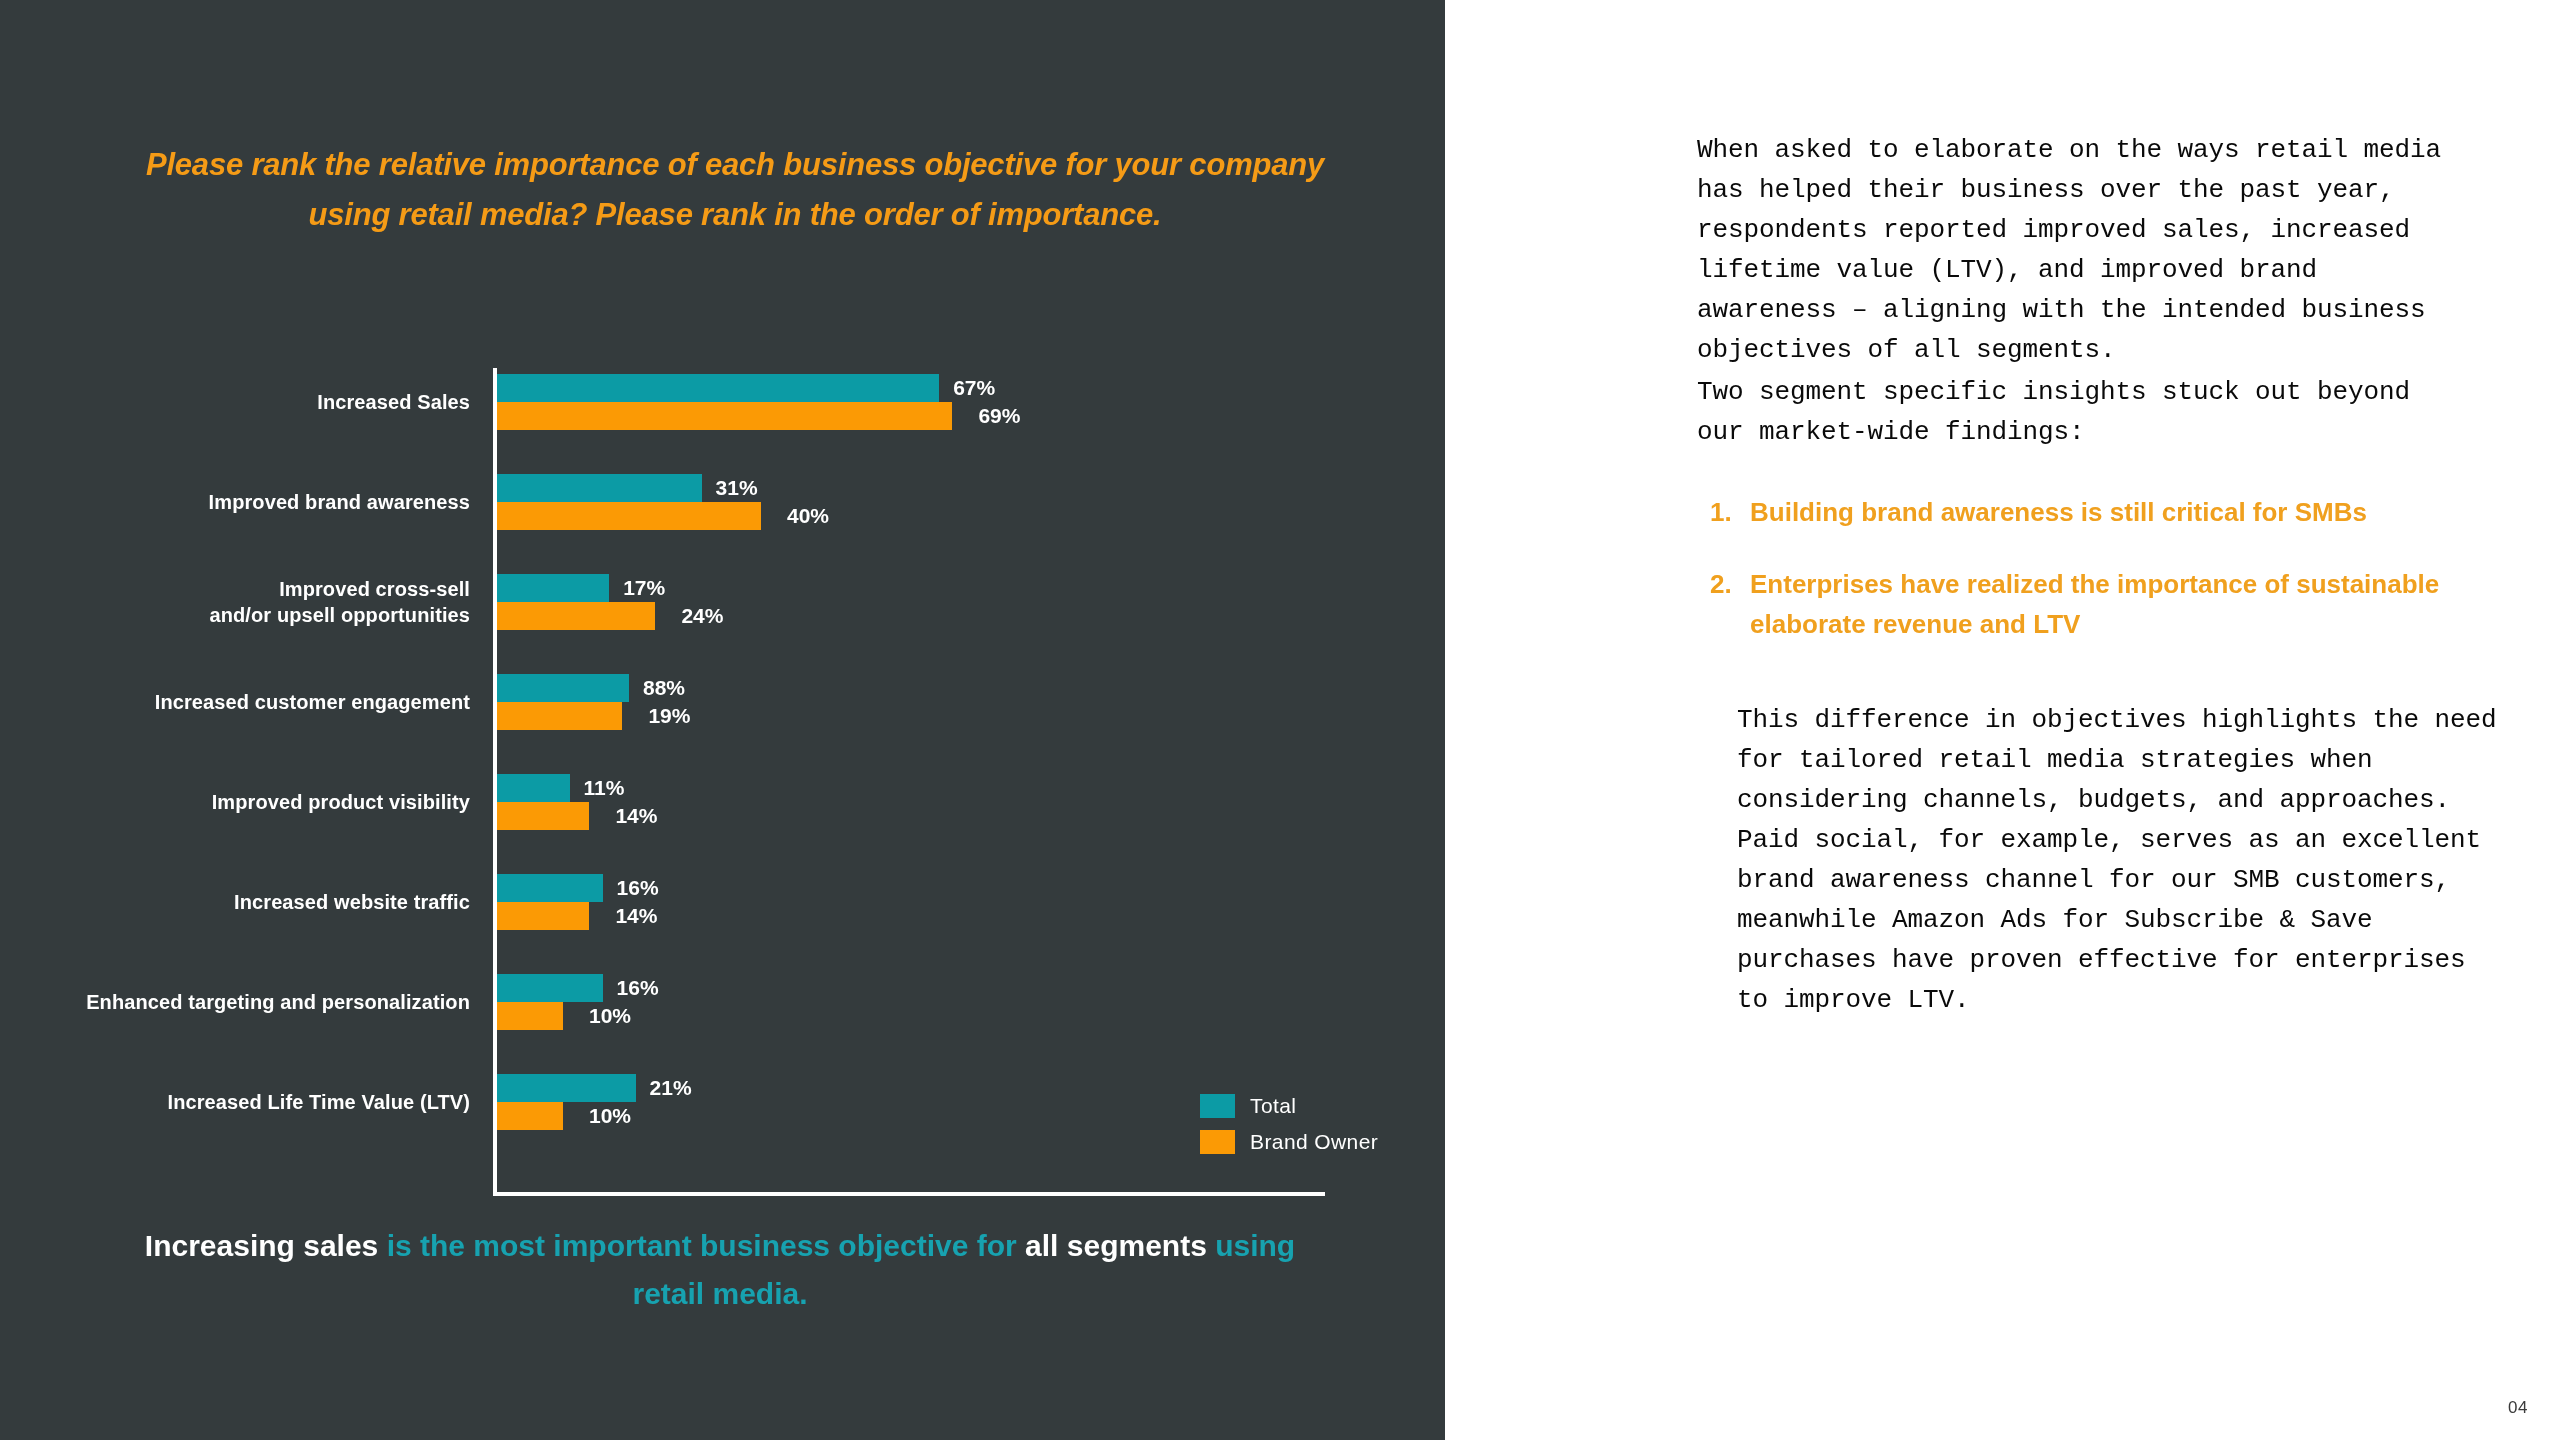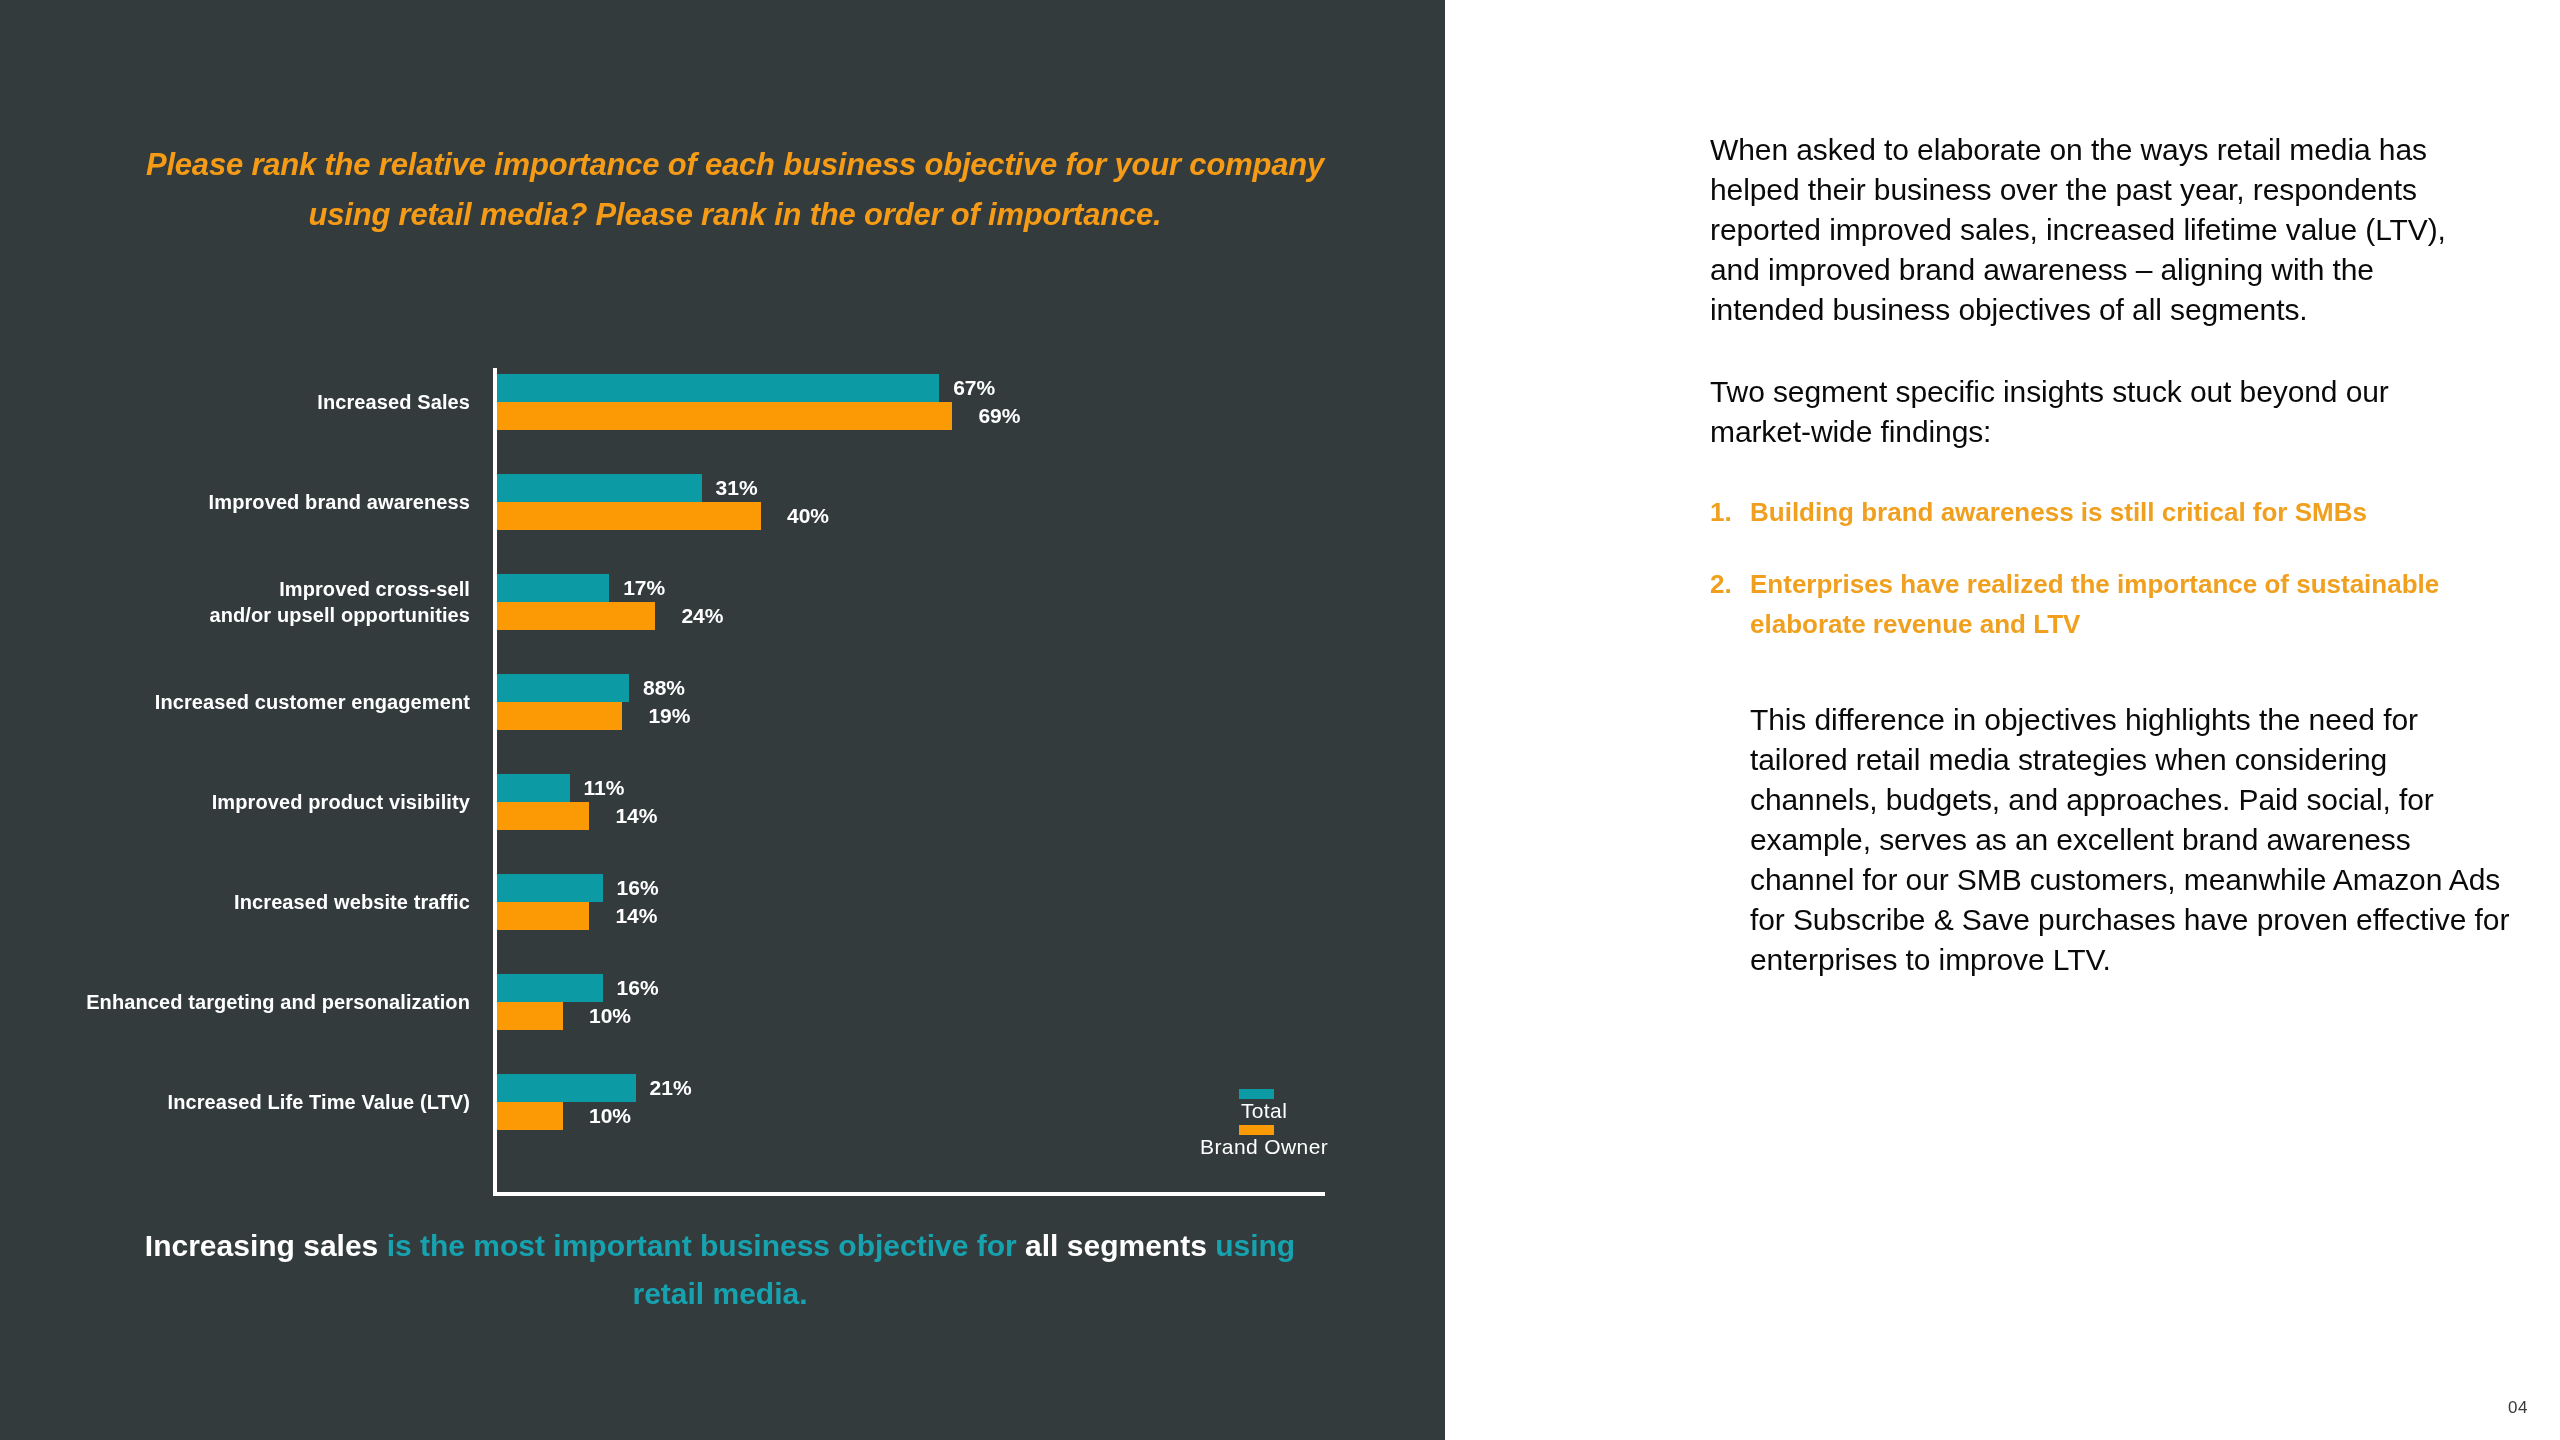--- a/index.html
+++ b/index.html
@@ -130,21 +130,20 @@
   .legend {
     position: absolute;
     left: 1200px;
     top: 1089px;
   }
   .legend-row {
     display: flex;
     align-items: center;
     height: 34px;
     margin-bottom: 2px;
-    flex-direction: column;
   }
   .legend-swatch {
     width: 35px;
     height: 24px;
     margin-right: 15px;
   }
   .legend-swatch.total { background: #0C9BA5; }
   .legend-swatch.brand { background: #FB9A05; }
   .legend-text {
     color: #ffffff;
@@ -171,26 +170,27 @@
   .right-panel {
     position: absolute;
     left: 1445px;
     top: 0;
     width: 1115px;
     height: 1440px;
     background: #ffffff;
   }
   .body-text {
     position: absolute;
-    left: 265px;
+    left: 252px;
     width: 760px;
     color: #0A0A0A;
-    font-size: 30px;
+    font-size: 26px;
     line-height: 40px;
     letter-spacing: -0.1px;
+    font-family: Liberation Mono, monospace;
   }
   .p1 { top: 130px; }
   .p2 { top: 372px; }
   .p3 { top: 700px; margin-left: 40px; }
 
   .insights {
     position: absolute;
     left: 265px;
     top: 492px;
     width: 760px;

